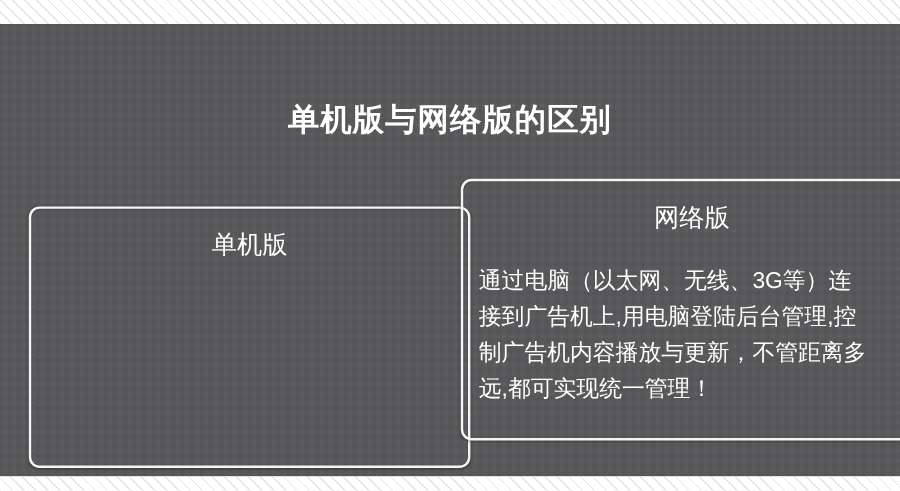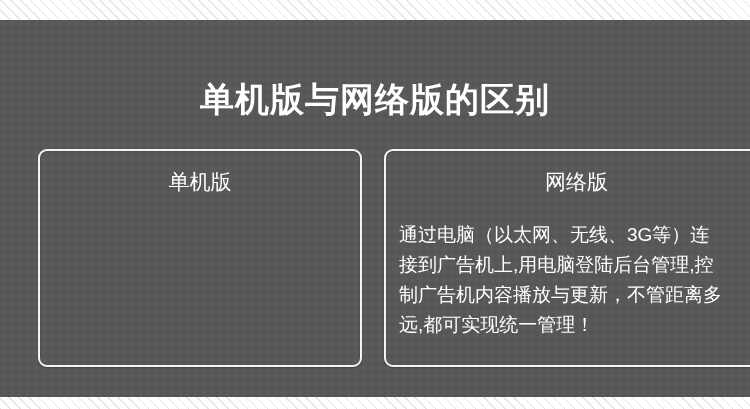--- a/index.html
+++ b/index.html
@@ -39,36 +39,36 @@
     background-size: 8px 8px, 8px 8px;
     background-position: 0 0, 4px 4px;
   }
   .title {
     position: absolute;
     top: 60px;
     left: 0;
     width: 100%;
     margin: 0;
     text-align: center;
-    font-size: 34px;
+    font-size: 26px;
     line-height: 38px;
     font-weight: 600;
     letter-spacing: 1px;
     color: var(--text, #ffffff);
   }
   .box {
     position: absolute;
     top: 129px;
     height: 218px;
     box-sizing: border-box;
     border: 2px solid var(--panel-border, #f4f4f4);
     border-radius: 9px;
     box-shadow: 0 1px 2px rgba(0,0,0,0.28), inset 0 1px 2px rgba(0,0,0,0.18);
   }
-  .box-left  { left: 38px;  width: 324px; }
+  .box-left  { left: 24px;  width: 368px; margin-top: 23px; }
   .box-right { left: 384px; width: 385px; }
   .box-heading {
     margin: 19px 0 0 0;
     text-align: center;
     font-size: 21px;
     line-height: 24px;
     font-weight: 400;
     color: var(--text, #ffffff);
   }
   .box-body {

